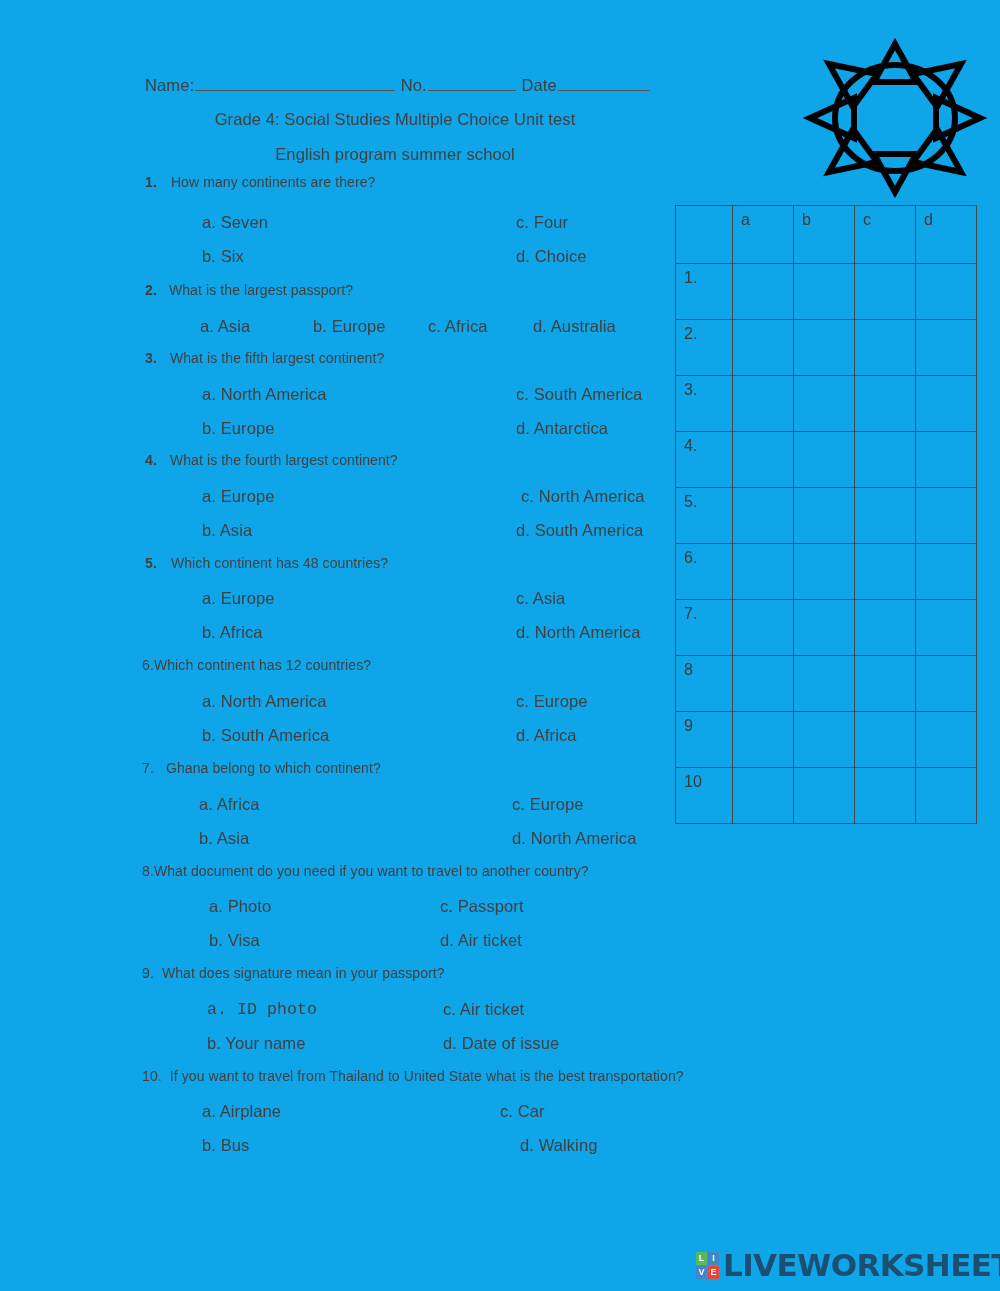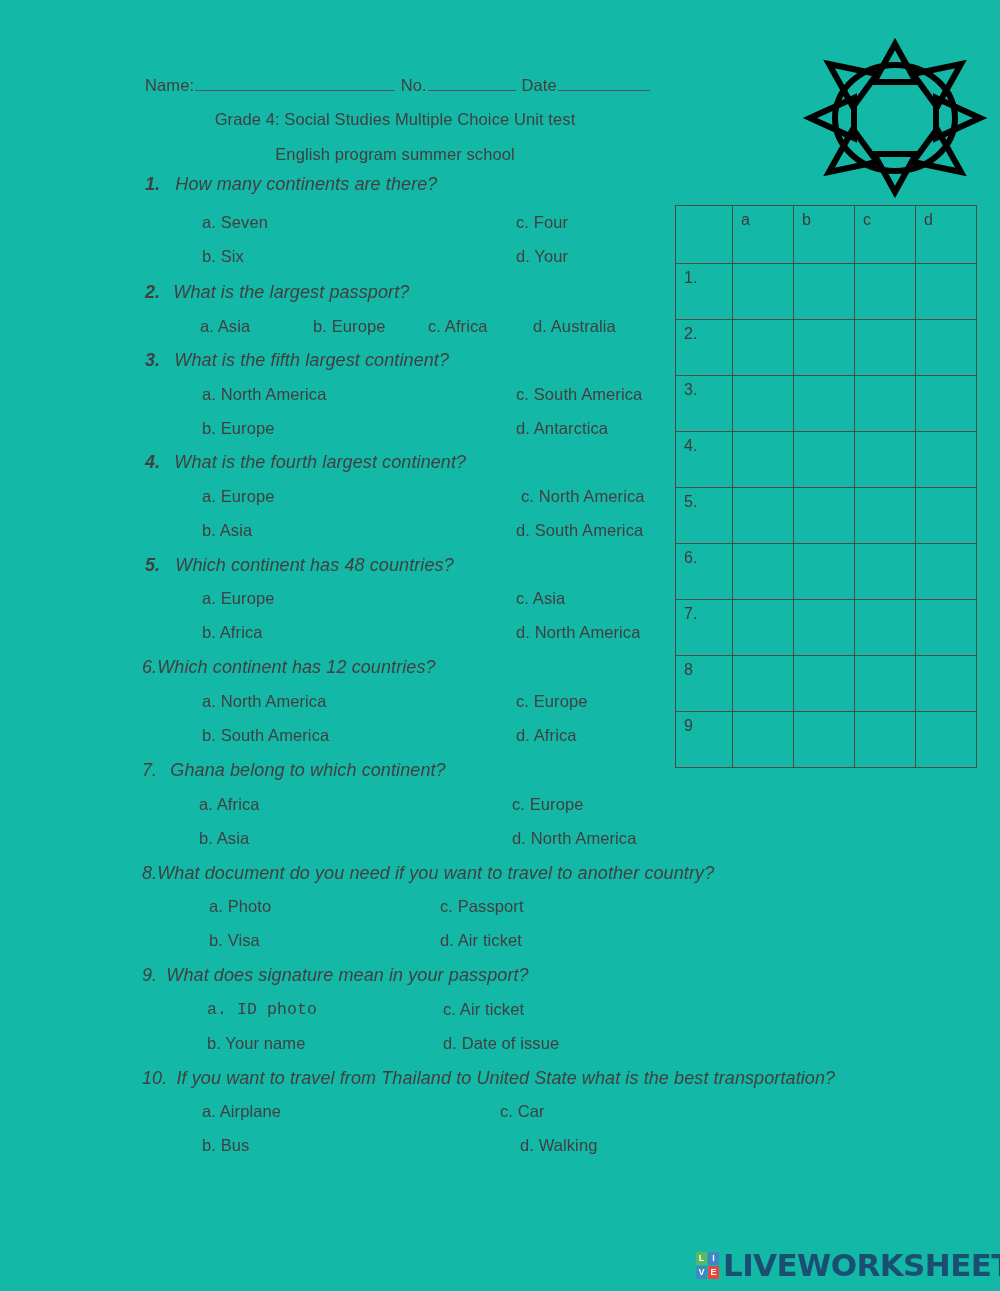--- a/index.html
+++ b/index.html
@@ -14,21 +14,21 @@
     position: relative;
     font-family: "Liberation Sans", sans-serif;
     color: #404040;
     overflow: hidden;
   }
 
   .page {
     position: relative;
     width: 1000px;
     height: 1291px;
-    background: #14b8a6;
+    background: #0ea5e9;
   }
 
   
   .hdr-line {
     position: absolute;
     left: 145px;
     top: 73px;
     font-size: 16.5px;
     white-space: nowrap;
     letter-spacing: 0.1px;
@@ -53,24 +53,23 @@
     letter-spacing: 0.1px;
   }
   #title-main { top: 110px; }
   #title-sub  { top: 145px; }
 
   
   .q-block { position: absolute; left: 0; width: 680px; }
 
   .q-text {
     position: absolute;
-    font-size: 18px;
+    font-size: 14px;
     white-space: nowrap;
     letter-spacing: 0.1px;
-    font-style: italic;
   }
   .q-num {
     font-weight: bold;
     display: inline-block;
   }
   .q-num.plain { font-weight: normal; }
 
   .opt {
     position: absolute;
     font-size: 16.5px;
@@ -180,21 +179,21 @@
   </svg>
 
   <div class="q-block">
     <div class="q-text" style="left:145px; top:174px;">
       <span class="q-num" style="font-weight: bold;">1.</span>
       <span style="display:inline-block;width:10px"></span><span>How many continents are there?</span>
     </div>
     <div class="opt" style="left:202px; top:213px;"><span>a.</span> <span>Seven</span></div>
     <div class="opt" style="left:202px; top:247px;"><span>b.</span> <span>Six</span></div>
     <div class="opt" style="left:516px; top:213px;"><span>c.</span> <span>Four</span></div>
-    <div class="opt" style="left:516px; top:247px;"><span>d.</span> <span>Your</span></div>
+    <div class="opt" style="left:516px; top:247px;"><span>d.</span> <span>Choice</span></div>
   </div>
 
   <div class="q-block">
     <div class="q-text" style="left:145px; top:282px;">
       <span class="q-num" style="font-weight: bold;">2.</span>
       <span style="display:inline-block;width:8px"></span><span>What is the largest passport?</span>
     </div>
     <div class="opt" style="left:200px; top:317px;"><span>a.</span> <span>Asia</span></div>
     <div class="opt" style="left:313px; top:317px;"><span>b.</span> <span>Europe</span></div>
     <div class="opt" style="left:428px; top:317px;"><span>c.</span> <span>Africa</span></div>
@@ -359,20 +358,27 @@
         <td></td>
         <td></td>
       </tr>
       <tr>
         <td>9</td>
         <td></td>
         <td></td>
         <td></td>
         <td></td>
       </tr>
+      <tr>
+        <td>10</td>
+        <td></td>
+        <td></td>
+        <td></td>
+        <td></td>
+      </tr>
     </tbody>
   </table>
 
   <div id="lw-logo">
     <div id="lw-mark">
       <span style="background: rgb(92, 184, 92);">L</span>
       <span style="background: rgb(63, 135, 198);">I</span>
       <span style="background: rgb(63, 135, 198);">V</span>
       <span style="background: rgb(232, 69, 60);">E</span>
     </div>

